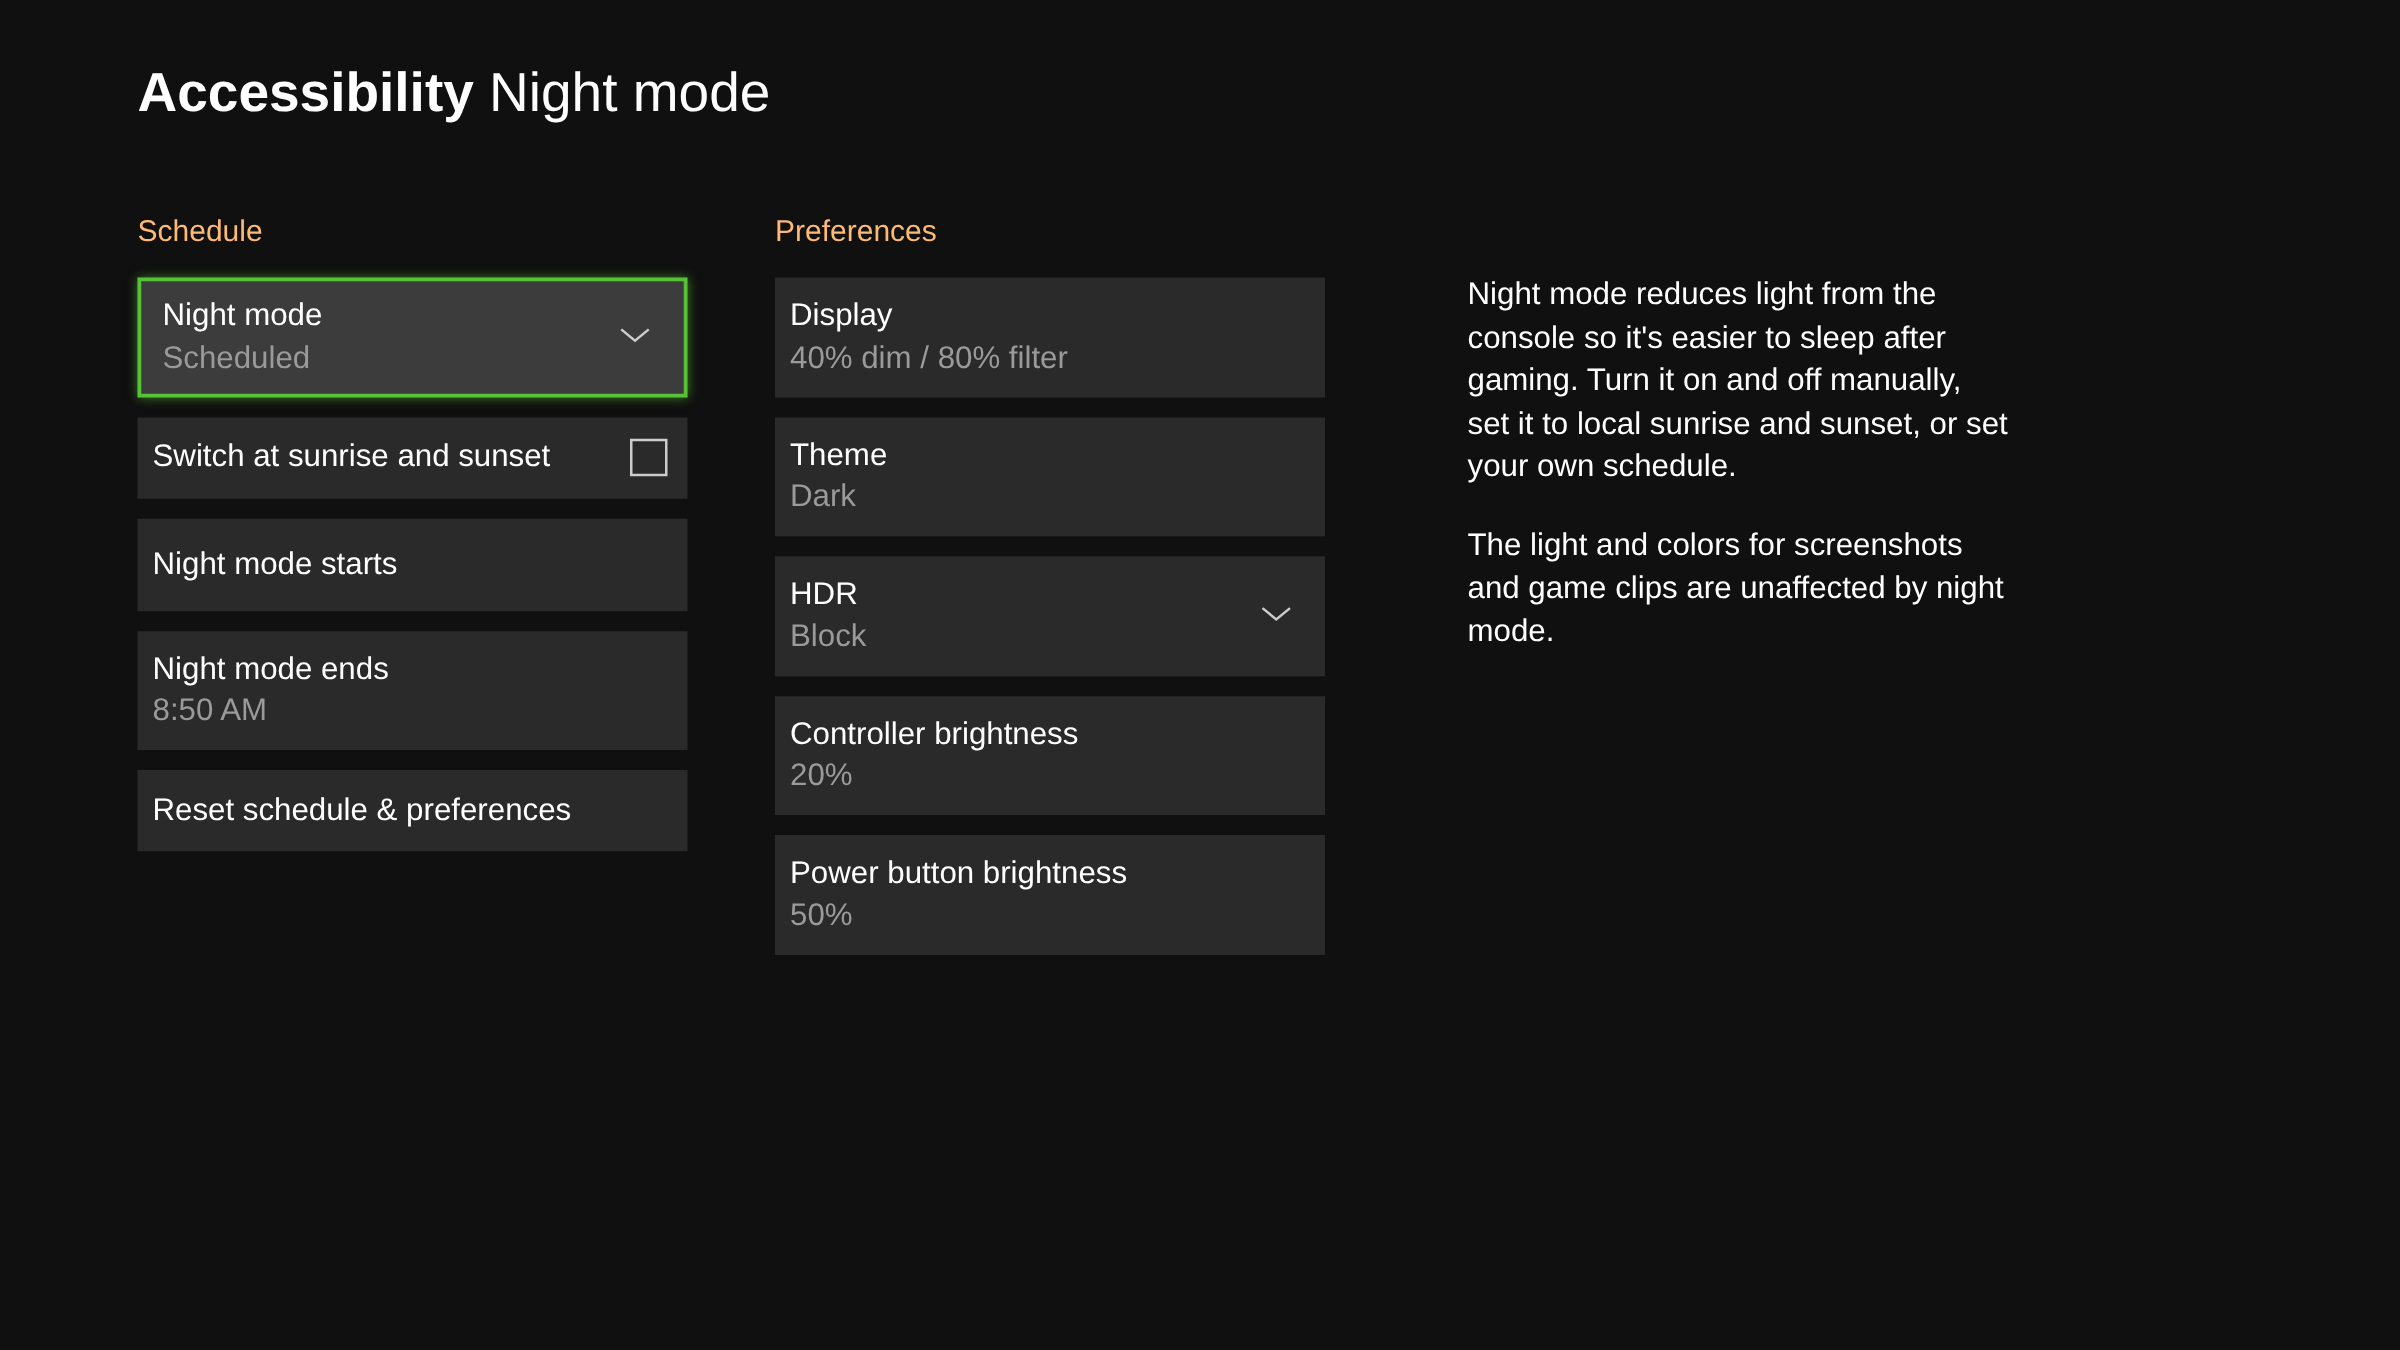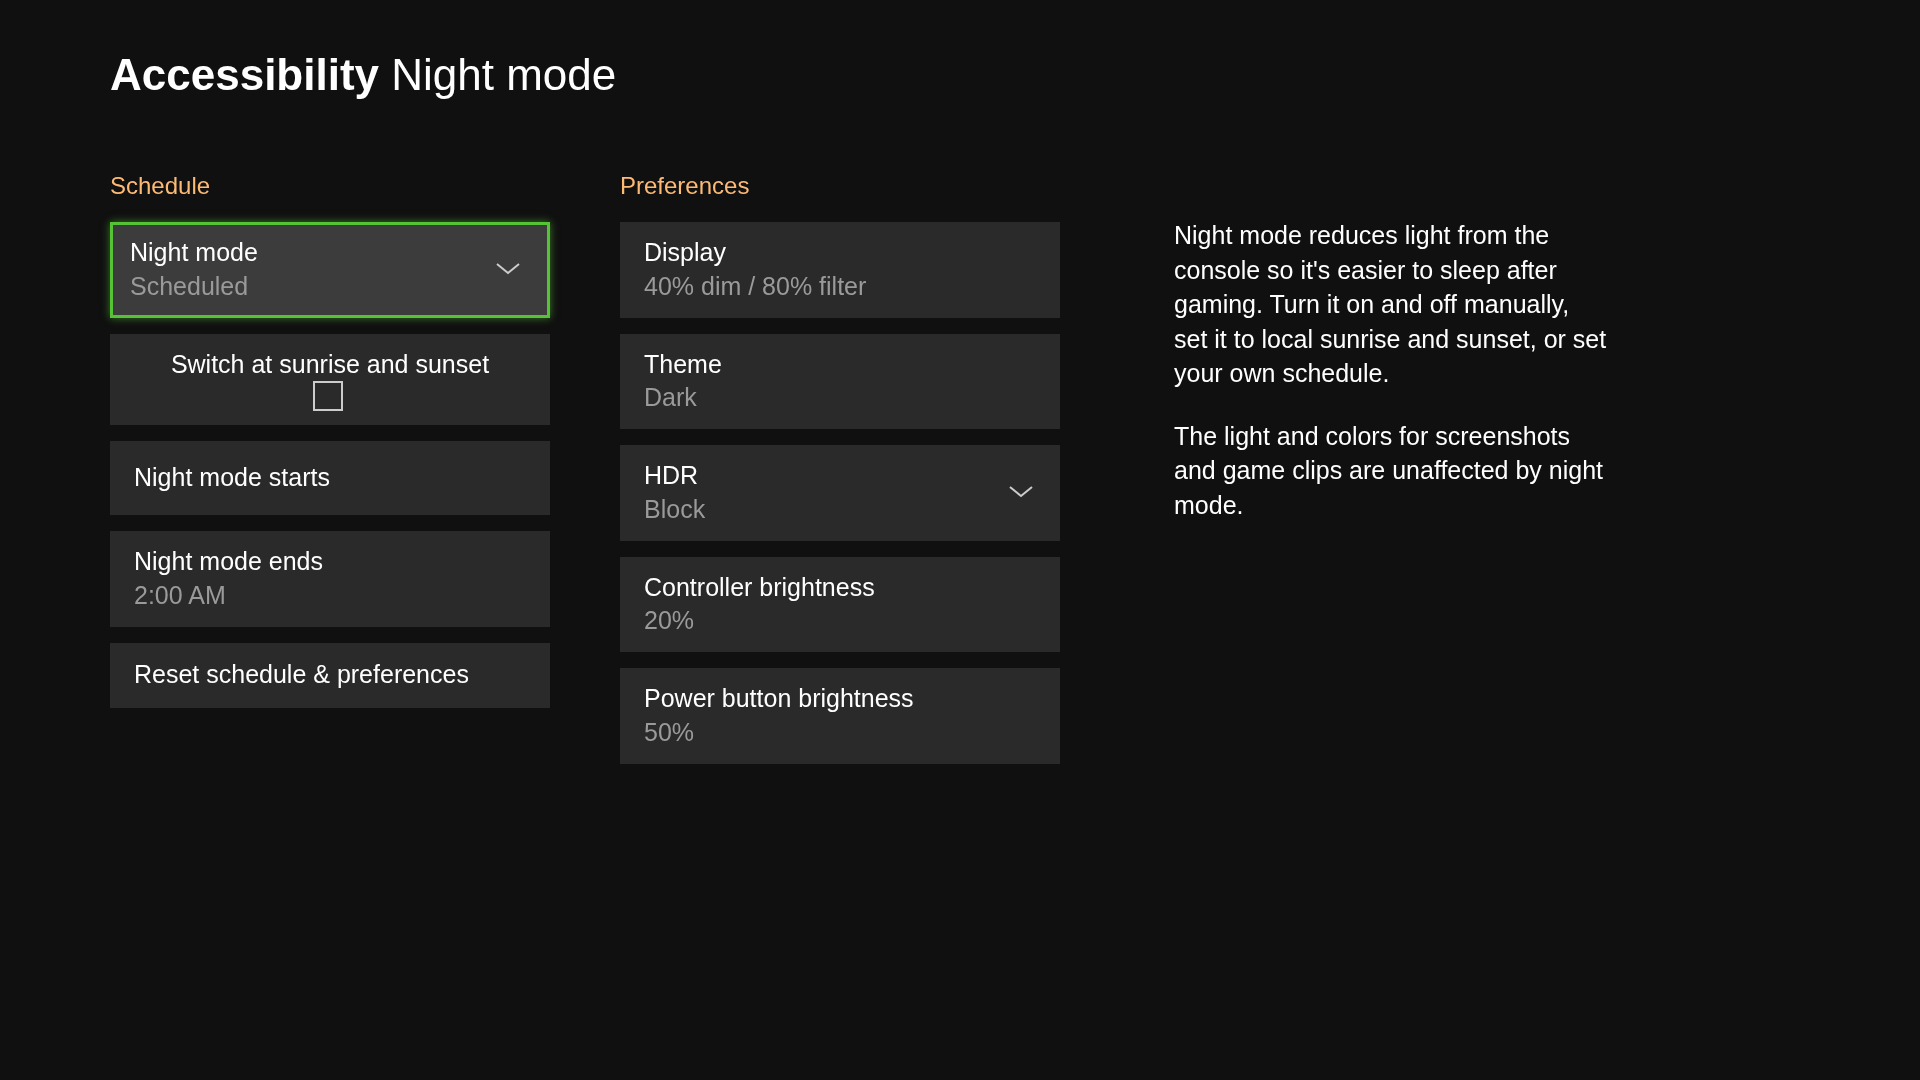--- a/index.html
+++ b/index.html
@@ -34,21 +34,21 @@
     width: 440px;
   }
   .section-header {
     font-size: 24px;
     font-weight: 400;
     margin-bottom: 22px;
     color: #fdba74;
   }
   .tile {
     background: #2a2a2a;
-    padding: 14px 24px;
+    padding: 14px 12px;
     margin-bottom: 16px;
     min-height: 74px;
     display: flex;
     flex-direction: column;
     justify-content: center;
     position: relative;
   }
   .tile.selected {
     background: #3c3c3c;
     border: 3px solid #56c236;
@@ -77,21 +77,21 @@
     transform: translateY(-50%);
   }
   .chevron svg {
     width: 26px;
     height: 16px;
     stroke: #cccccc;
     stroke-width: 2;
     fill: none;
   }
   .checkbox-tile {
-    flex-direction: column;
+    flex-direction: row;
     align-items: center;
     justify-content: space-between;
     min-height: 65px;
   }
   .checkbox {
     width: 30px;
     height: 30px;
     border: 2px solid #cccccc;
     background: transparent;
     margin-right: 4px;
@@ -138,21 +138,21 @@
       <div class="tile-label">Switch at sunrise and sunset</div>
       <div class="checkbox"></div>
     </div>
 
     <div class="tile">
       <div class="tile-label">Night mode starts</div>
     </div>
 
     <div class="tile">
       <div class="tile-label">Night mode ends</div>
-      <div class="tile-value">2:00 AM</div>
+      <div class="tile-value">8:50 AM</div>
     </div>
 
     <div class="tile tile-single">
       <div class="tile-label">Reset schedule &amp; preferences</div>
     </div>
   </div>
 
   <div class="column">
     <div class="section-header">Preferences</div>
 

